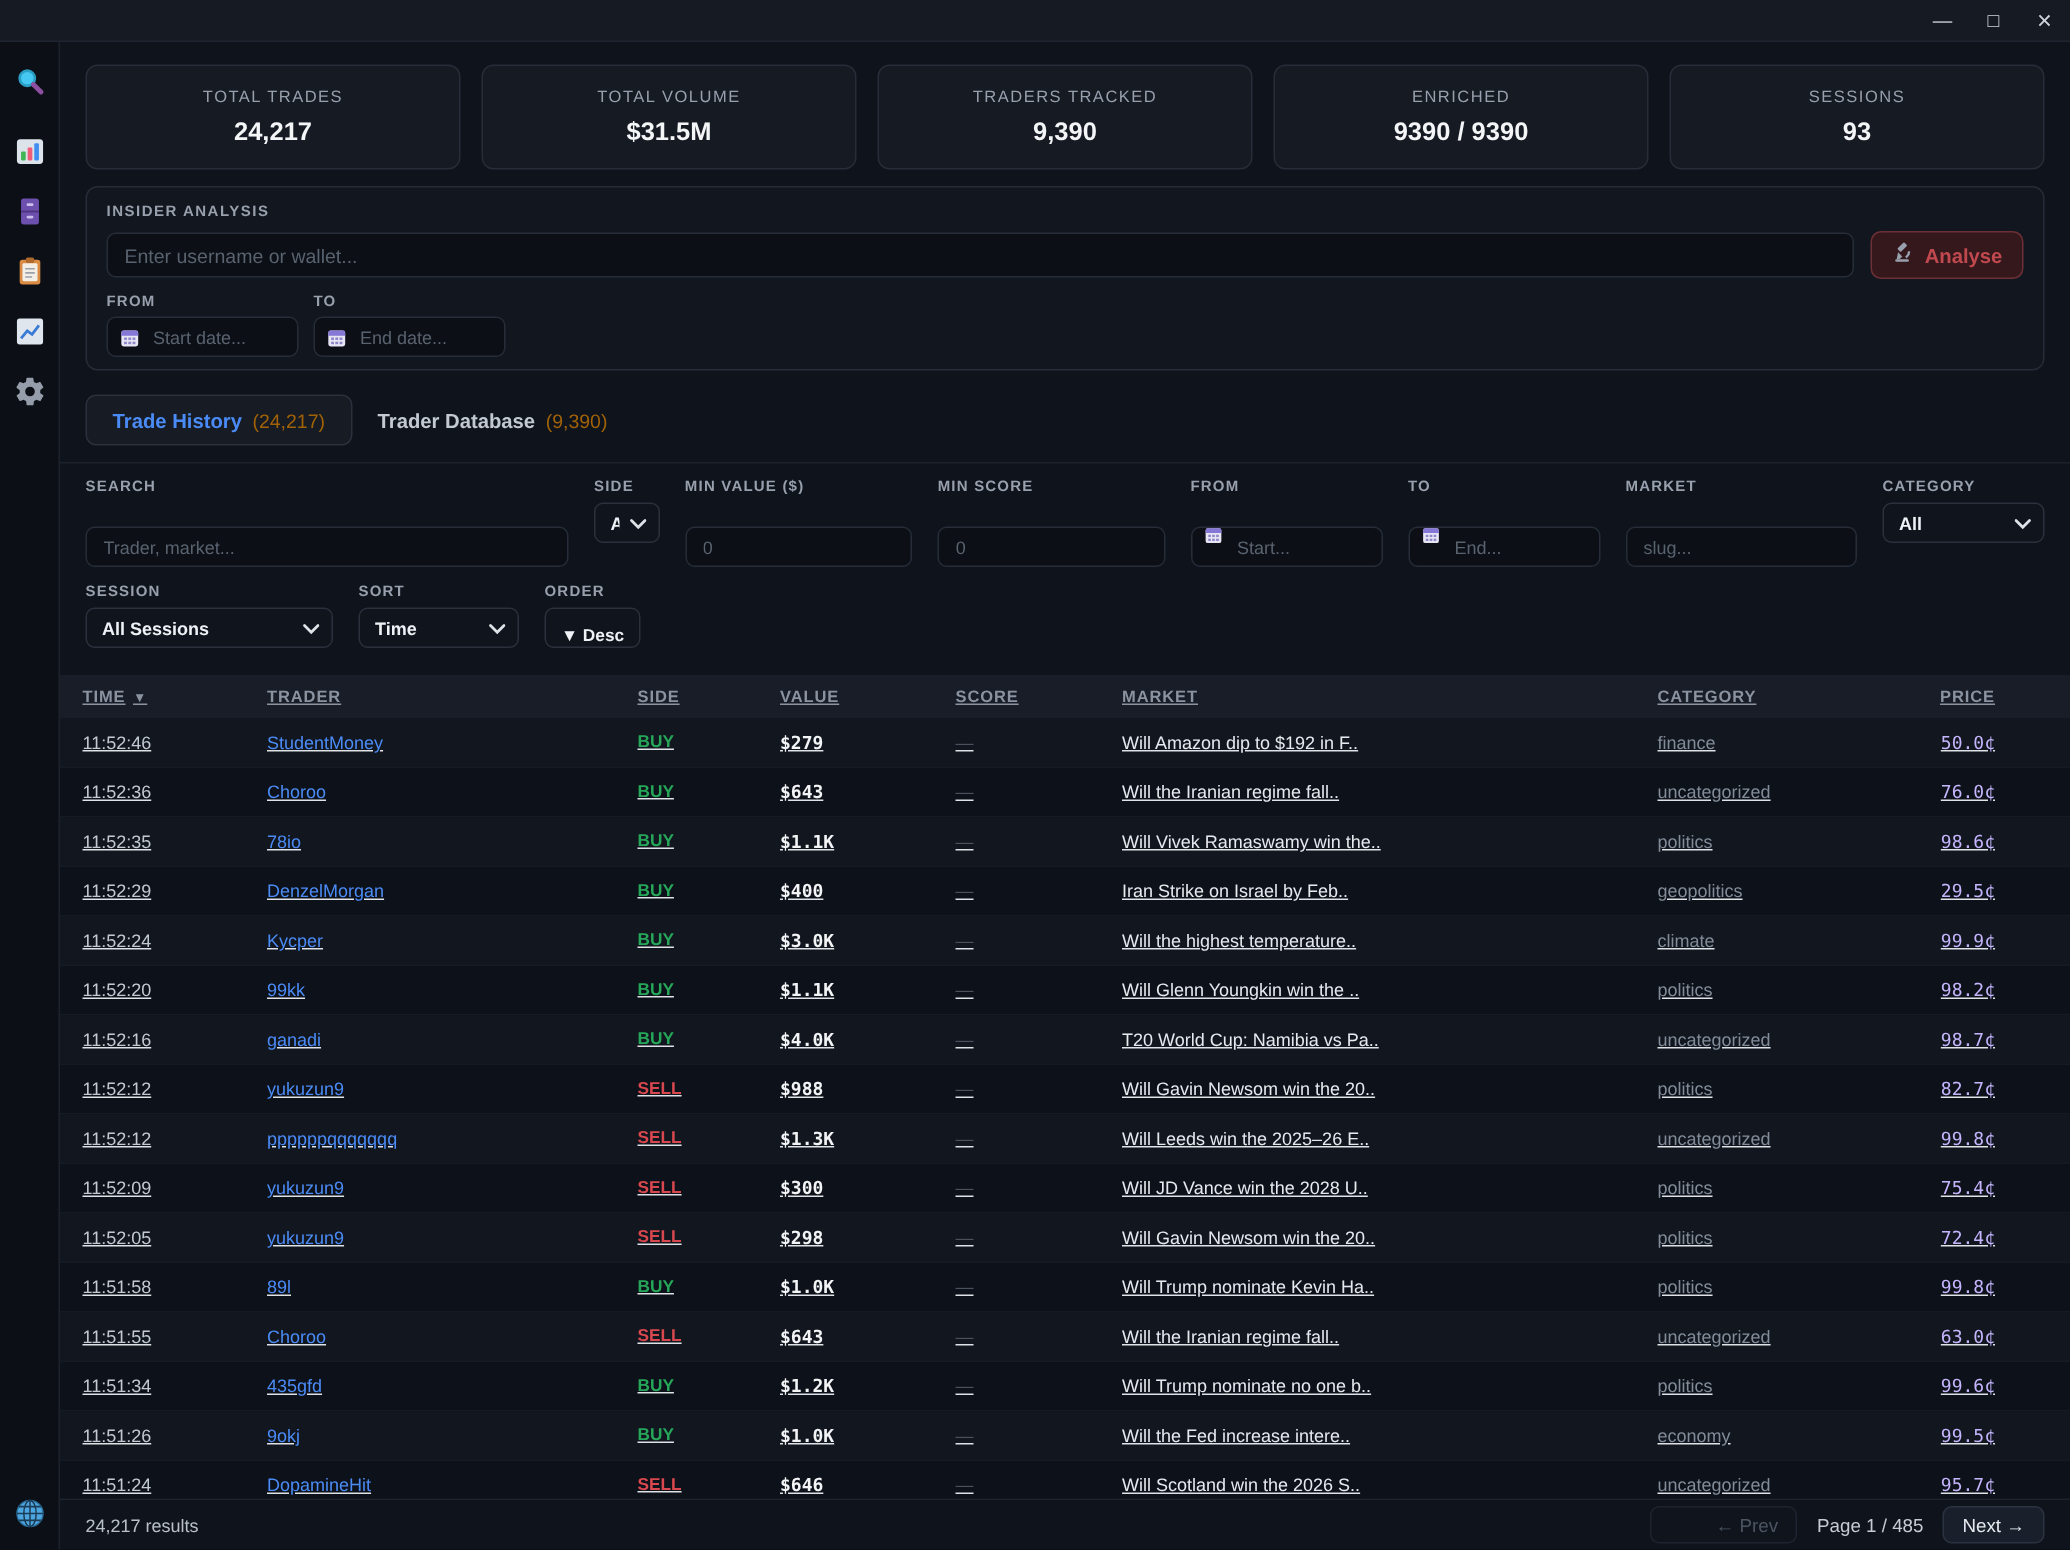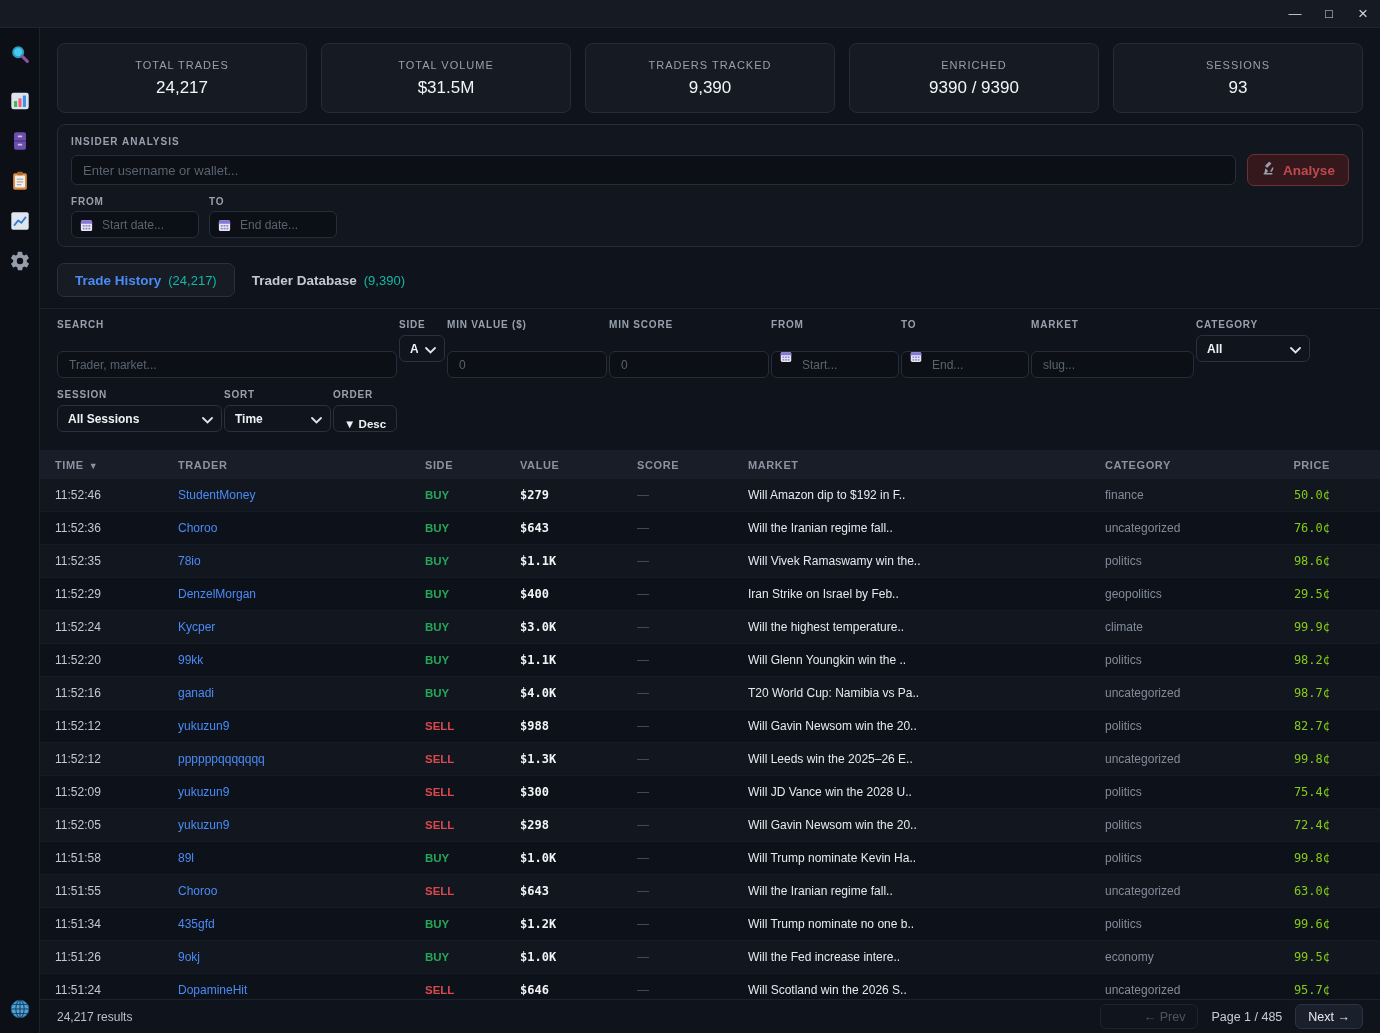--- a/index.html
+++ b/index.html
@@ -31,21 +31,21 @@
   .side-icon.bottom { margin-top:auto; margin-bottom:13px; }
   .main { flex:1; background:#0f141c; display:flex; flex-direction:column; overflow:hidden; }
 
   
   .stats { display:flex; gap:14px; margin:15px 17px 0; }
   .card {
     flex:1; height:70px; background:#151a23; border:1px solid #262c38; border-radius:8px;
     display:flex; flex-direction:column; align-items:center; justify-content:center; gap:7px;
   }
   .card-label { font-size:11px; letter-spacing:1px; color:#98a0ad; }
-  .card-value { font-size:17px; font-weight:normal; color:#f3f5f7; }
+  .card-value { font-size:17px; font-weight:bold; color:#f3f5f7; }
 
   
   .insider {
     margin:11px 17px 0; height:123px; background:#12161e;
     border:1px solid #262c38; border-radius:8px; padding:11px 13px;
   }
   .panel-title { font-size:10px; font-weight:bold; letter-spacing:1px; color:#98a0ad; margin-bottom:7px; }
   .insider-row { display:flex; gap:11px; align-items:center; }
   .txt-input {
     background:#0c1016; border:1px solid #262c38; border-radius:6px;
@@ -67,64 +67,64 @@
   .date-input { width:128px; height:27px; padding-left:30px; font-size:12px; }
 
   
   .tabs { display:flex; margin:16px 17px 0; }
   .tab {
     height:34px; padding:0 17px; display:flex; align-items:center; gap:7px;
     font-size:13.5px; cursor:pointer; border-radius:7px; color:#c3c9d3; font-weight:bold;
   }
   .tab.active { background:#161b24; border:1px solid #2a303c; }
   .tab.active .tab-label { color:#4b8bf5; }
-  .tab-count { font-weight:normal; color:#14b8a6; font-size:13px; }
+  .tab-count { font-weight:normal; color:#a16207; font-size:13px; }
 
   
   .lower { margin-top:11px; border-top:1px solid #1c222c; flex:1; display:flex; flex-direction:column; background:#0f141c; overflow:hidden; }
   .filters { padding:10px 17px 18px; }
-  .frow { display:flex; gap:2px; }
+  .frow { display:flex; gap:17px; }
   .frow + .frow { margin-top:11px; }
   .fcol { display:flex; flex-direction:column; }
   .flabel { font-size:10px; font-weight:bold; letter-spacing:0.8px; color:#98a0ad; margin-bottom:4px; height:12px; }
   .f-input { height:27px; font-size:12px;margin-top:16px; }
   .sel { position:relative; }
   .sel select {
     height:27px; background:#10151d; border:1px solid #2a303c; border-radius:6px;
     color:#eef1f5; font-weight:bold; font-size:12px; padding:0 26px 0 10px;
     appearance:none; -webkit-appearance:none; width:100%; outline:none; cursor:pointer;
     font-family:"Liberation Sans", sans-serif;
   }
   .sel .chev { position:absolute; right:9px; top:50%; transform:translateY(-50%); pointer-events:none; }
   .order-btn {
     height:27px; padding:12px 10px; background:#10151d; border:1px solid #2a303c; border-radius:6px;
     color:#eef1f5; font-weight:bold; font-size:11.5px; cursor:pointer; font-family:"Liberation Sans", sans-serif;
   }
   .w-search{width:340px}.w-side{width:46px}.w-num{width:160px}.w-from{width:128px}.w-to{width:128px}.w-market{width:163px}.w-cat{width:114px}
   .w-session{width:165px}.w-sort{width:107px}
 
   
-  .tgrid { display:grid; grid-template-columns:123px 247px 95px 117px 111px 357px 180px 1fr; padding:0 50px 0 15px; align-items:center; }
+  .tgrid { display:grid; grid-template-columns:123px 247px 95px 117px 111px 357px 180px 1fr; padding:0 50px 0 15px; align-items:center;text-decoration:underline; }
   .thead { height:29px; background:#181d27; color:#8b93a1; font-size:11px; font-weight:bold; letter-spacing:0.6px; }
   .thead .hc { cursor:pointer; }
   .thead .sort-arrow { font-size:9px; margin-left:5px; }
   .tbody { flex:1; overflow:hidden; }
   .trow { height:33px; border-bottom:1px solid #151b25; font-size:12px; cursor:pointer; }
   .trow.odd { background:#11161f; }
   .trow.even { background:#0d1119; }
   .c-time { color:#c3c9d1; }
   .c-trader { color:#4b8bf5; }
   .c-side { font-weight:bold; font-size:11.5px; }
   .c-side.buy { color:#26a659; }
   .c-side.sell { color:#d9484e; }
   .c-value { font-family:"DejaVu Sans Mono", monospace; font-weight:bold; color:#f2f4f6; font-size:12px; }
   .c-score { color:#4a515d; }
   .c-market { color:#e6e9ee; white-space:nowrap; overflow:hidden; }
   .c-category { color:#828c99; }
-  .c-price { font-family:"DejaVu Sans Mono", monospace; color:#84cc16; text-align:right; font-size:12px; }
+  .c-price { font-family:"DejaVu Sans Mono", monospace; color:#c4b5fd; text-align:right; font-size:12px; }
 
   
   .footer {
     height:34px; border-top:1px solid #1d232e; background:#0f141c;
     display:flex; align-items:center; padding:0 17px; gap:12px;
   }
   .results { font-size:12px; color:#b9c0ca; }
   .pager { margin-left:auto; display:flex; align-items:center; gap:13px; }
   .pg-btn {
     height:25px; padding:0 12px; border-radius:6px; font-size:12.5px; cursor:pointer;

